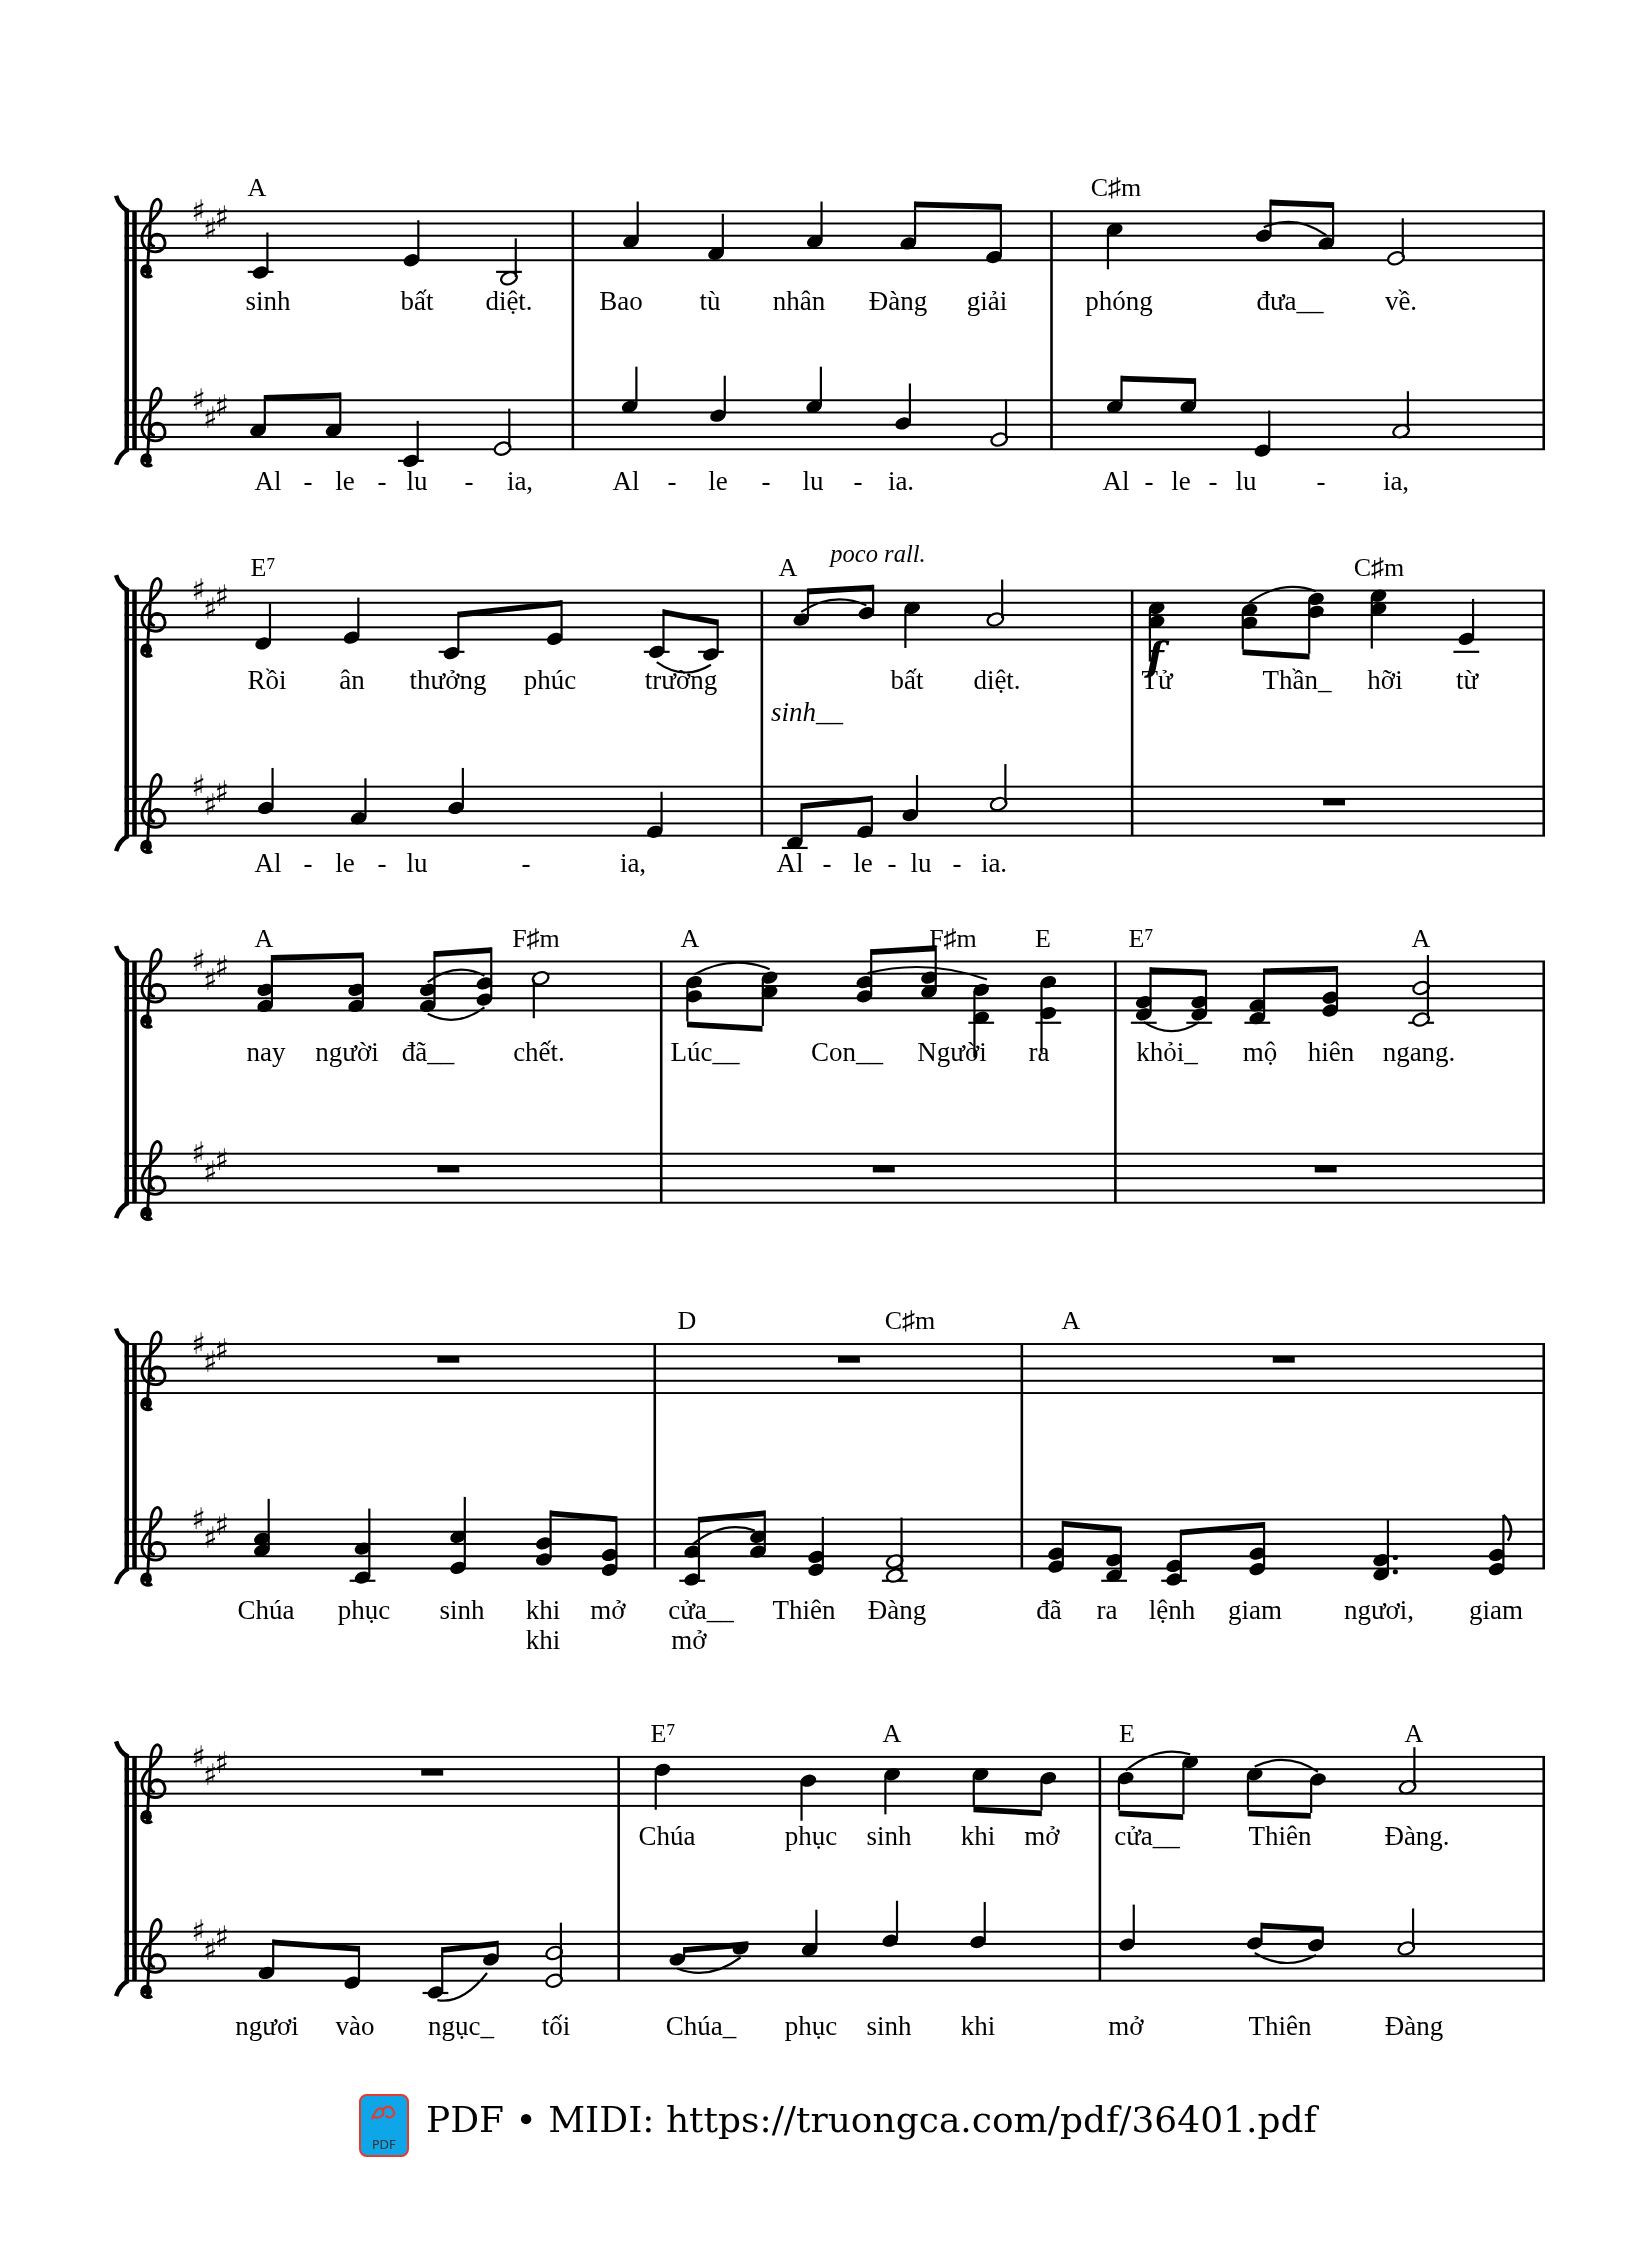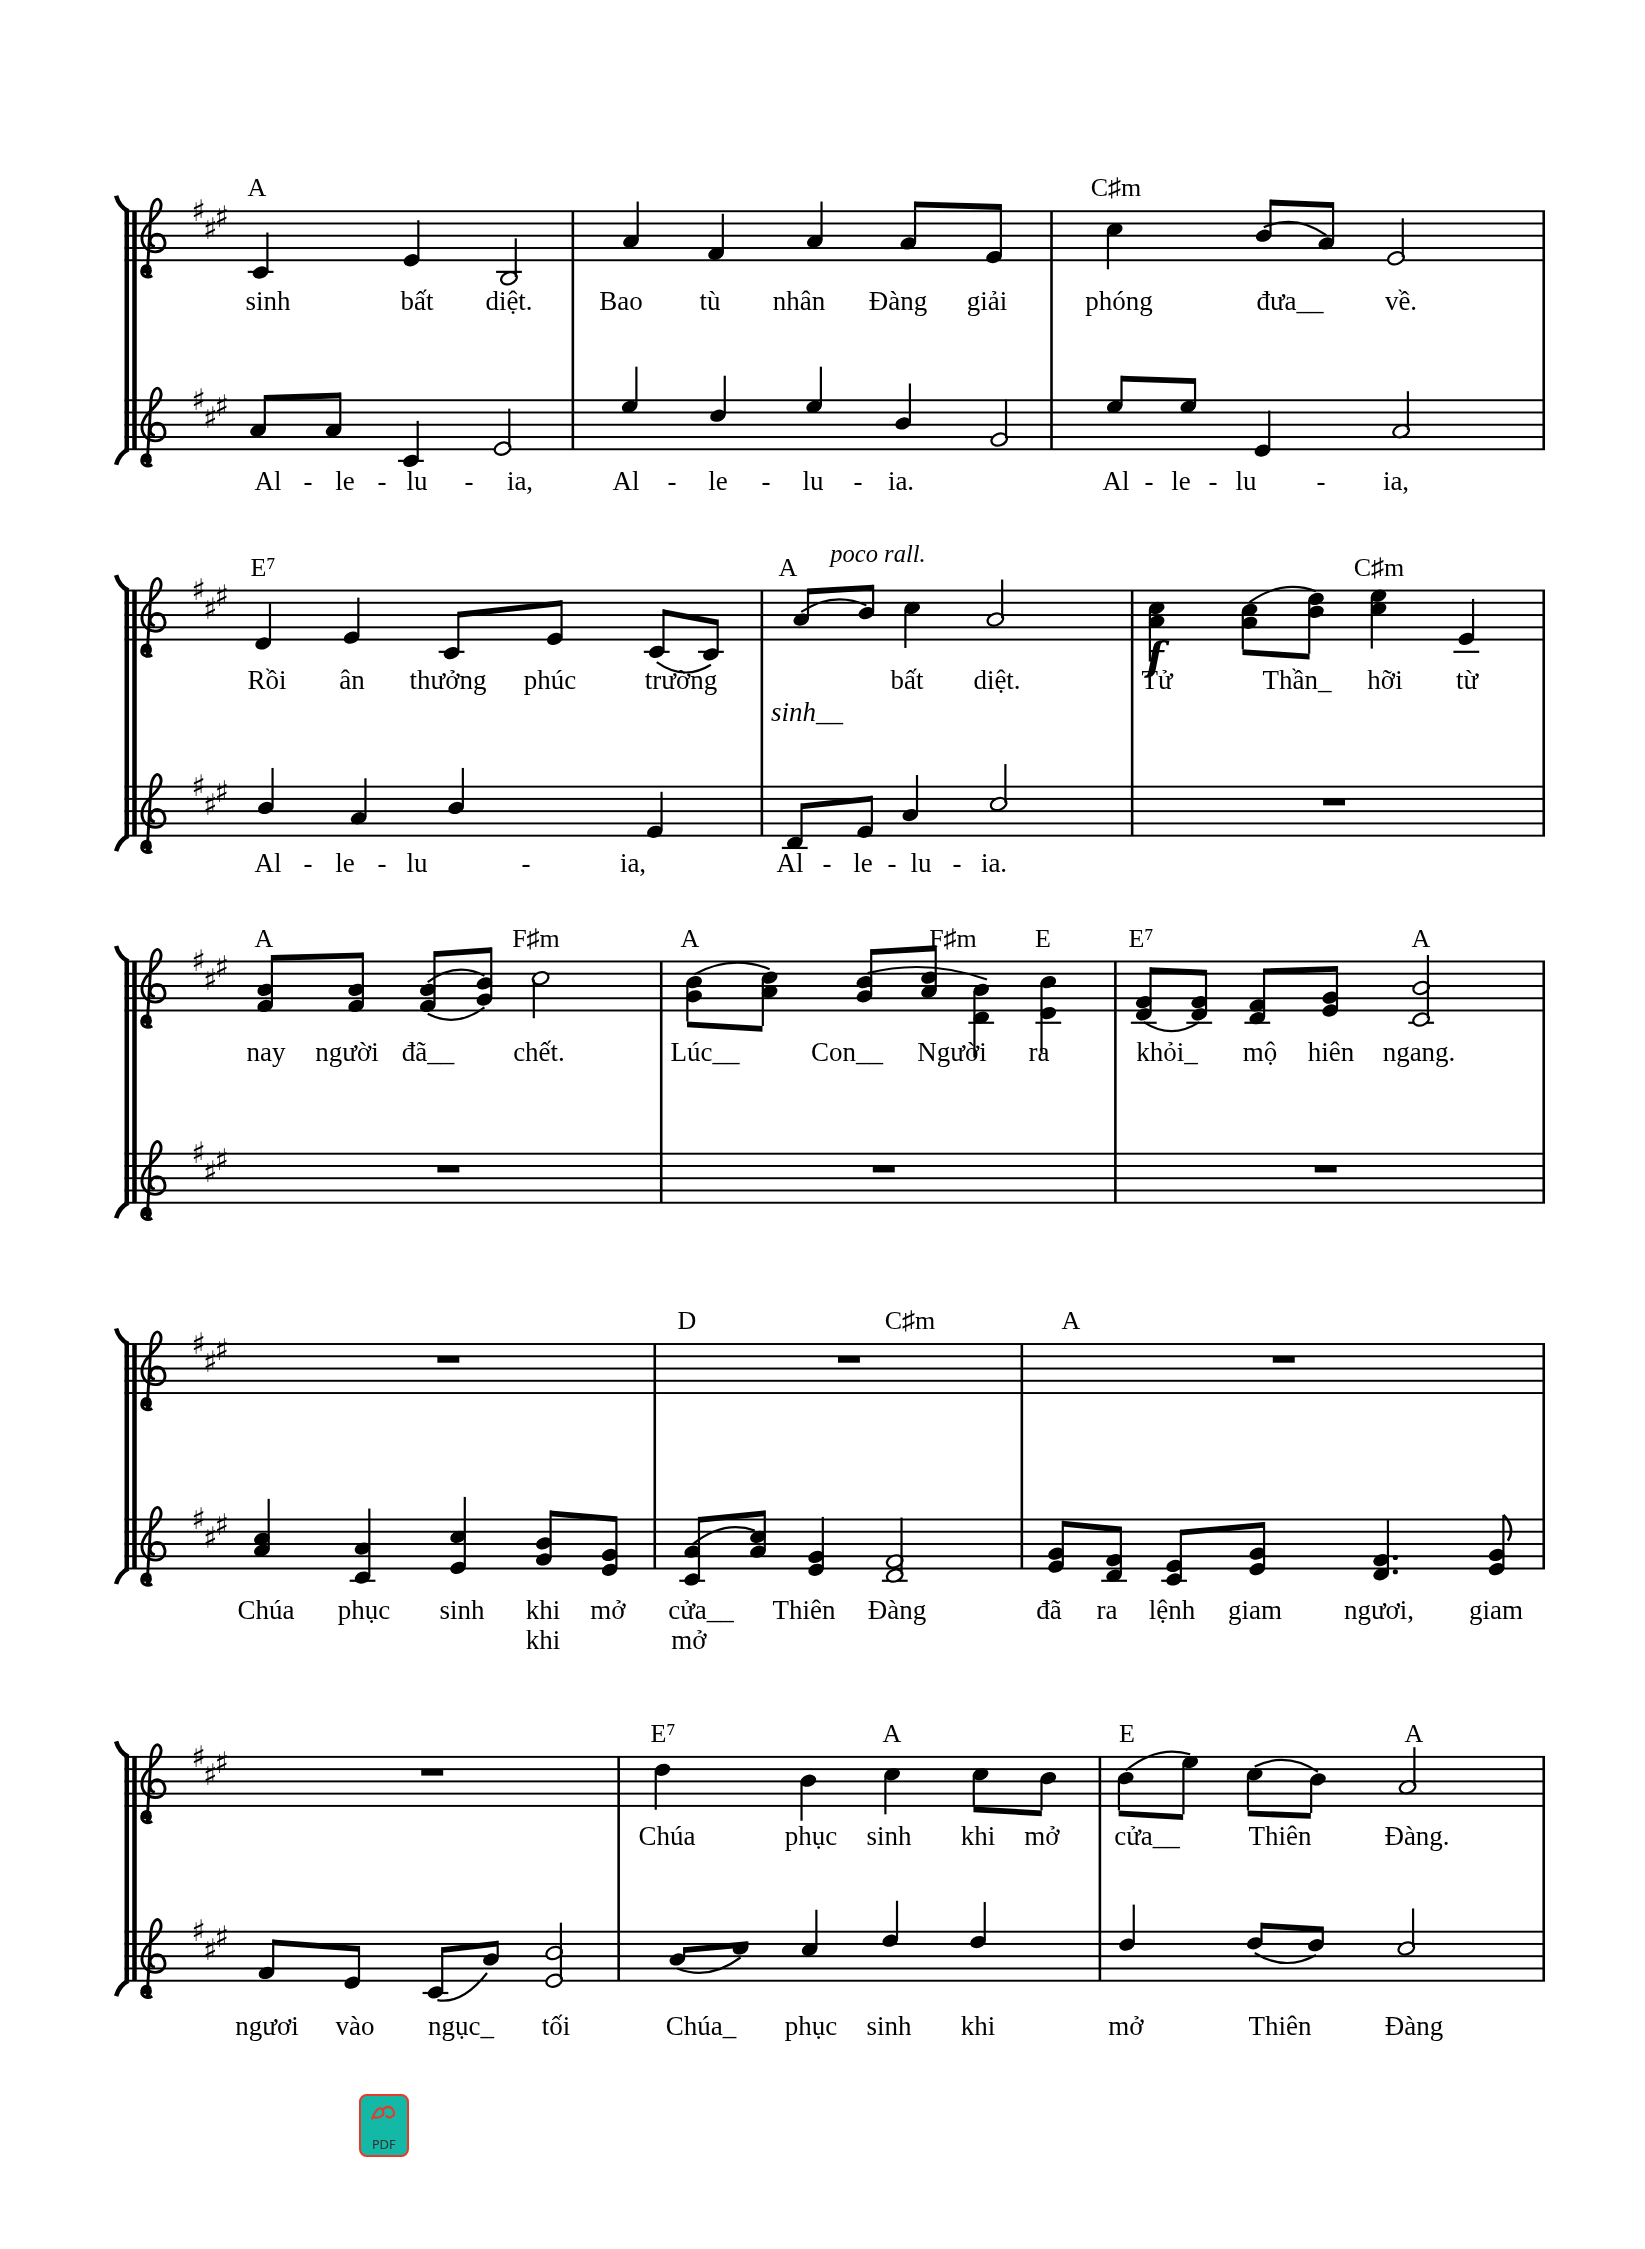--- a/index.html
+++ b/index.html
@@ -7,21 +7,21 @@
         font-family:"Liberation Serif",serif;color:#000;}
   #score-svg{position:absolute;left:0;top:0;}
   #text-layer span{position:absolute;transform:translate(-50%,-100%);white-space:nowrap;}
   .lyric{font-size:27px;}
   .chord{font-size:26px;}
   .tempo{font-size:24.5px;}
   .dyn{font-size:40px;font-style:italic;font-weight:bold;font-family:"DejaVu Serif",serif;}
   .sharp{font-family:"DejaVu Sans",sans-serif;font-size:46px;}
   .footer{position:absolute;left:0;top:0;width:100%;height:100%;pointer-events:none;}
   .pdf-icon{position:absolute;left:359px;top:2094px;width:50px;height:63px;box-sizing:border-box;
-            border:2.6px solid #e8392d;border-radius:7.7px;background:#14b8a6;
+            border:2.6px solid #e8392d;border-radius:7.7px;background:#0ea5e9;
             display:flex;flex-direction:column;align-items:center;justify-content:flex-end;
             pointer-events:auto;cursor:pointer;}
   .pdf-icon .pdf-label{position:static;transform:none;font-family:"DejaVu Sans",sans-serif;
             font-size:12.3px;color:#333;margin-bottom:2.6px;}
   .pdf-swirl{margin-top:6.5px;margin-bottom:auto;}
   .footer-text{position:absolute;left:426px;top:2102px;font-family:"DejaVu Serif",serif;
             font-size:36px;line-height:1;color:#000;pointer-events:auto;cursor:pointer;white-space:nowrap;}
 </style>
 </head>
 <body>
@@ -626,15 +626,16 @@
       <span class="lyric" style="left: 1414px; top: 2042px;">Đàng</span>
     </div>
 
   <div class="footer">
     <div class="pdf-icon" title="PDF">
       <svg class="pdf-swirl" width="28" height="19.4" viewBox="0 0 24 16">
         <path d="M2 13 C5 5 9 2 11 6 C13 10 9 13 4 12 M11 6 C13 2 18 2 20 6 C22 10 18 14 14 11" stroke="#e8392d" stroke-width="1.8" fill="none" stroke-linecap="round"></path>
       </svg>
       <span class="pdf-label">PDF</span>
     </div>
+    <div class="footer-text">PDF • MIDI: https://truongca.com/pdf/36401.pdf</div>
   </div>
 </div>
 
 
 </body></html>

